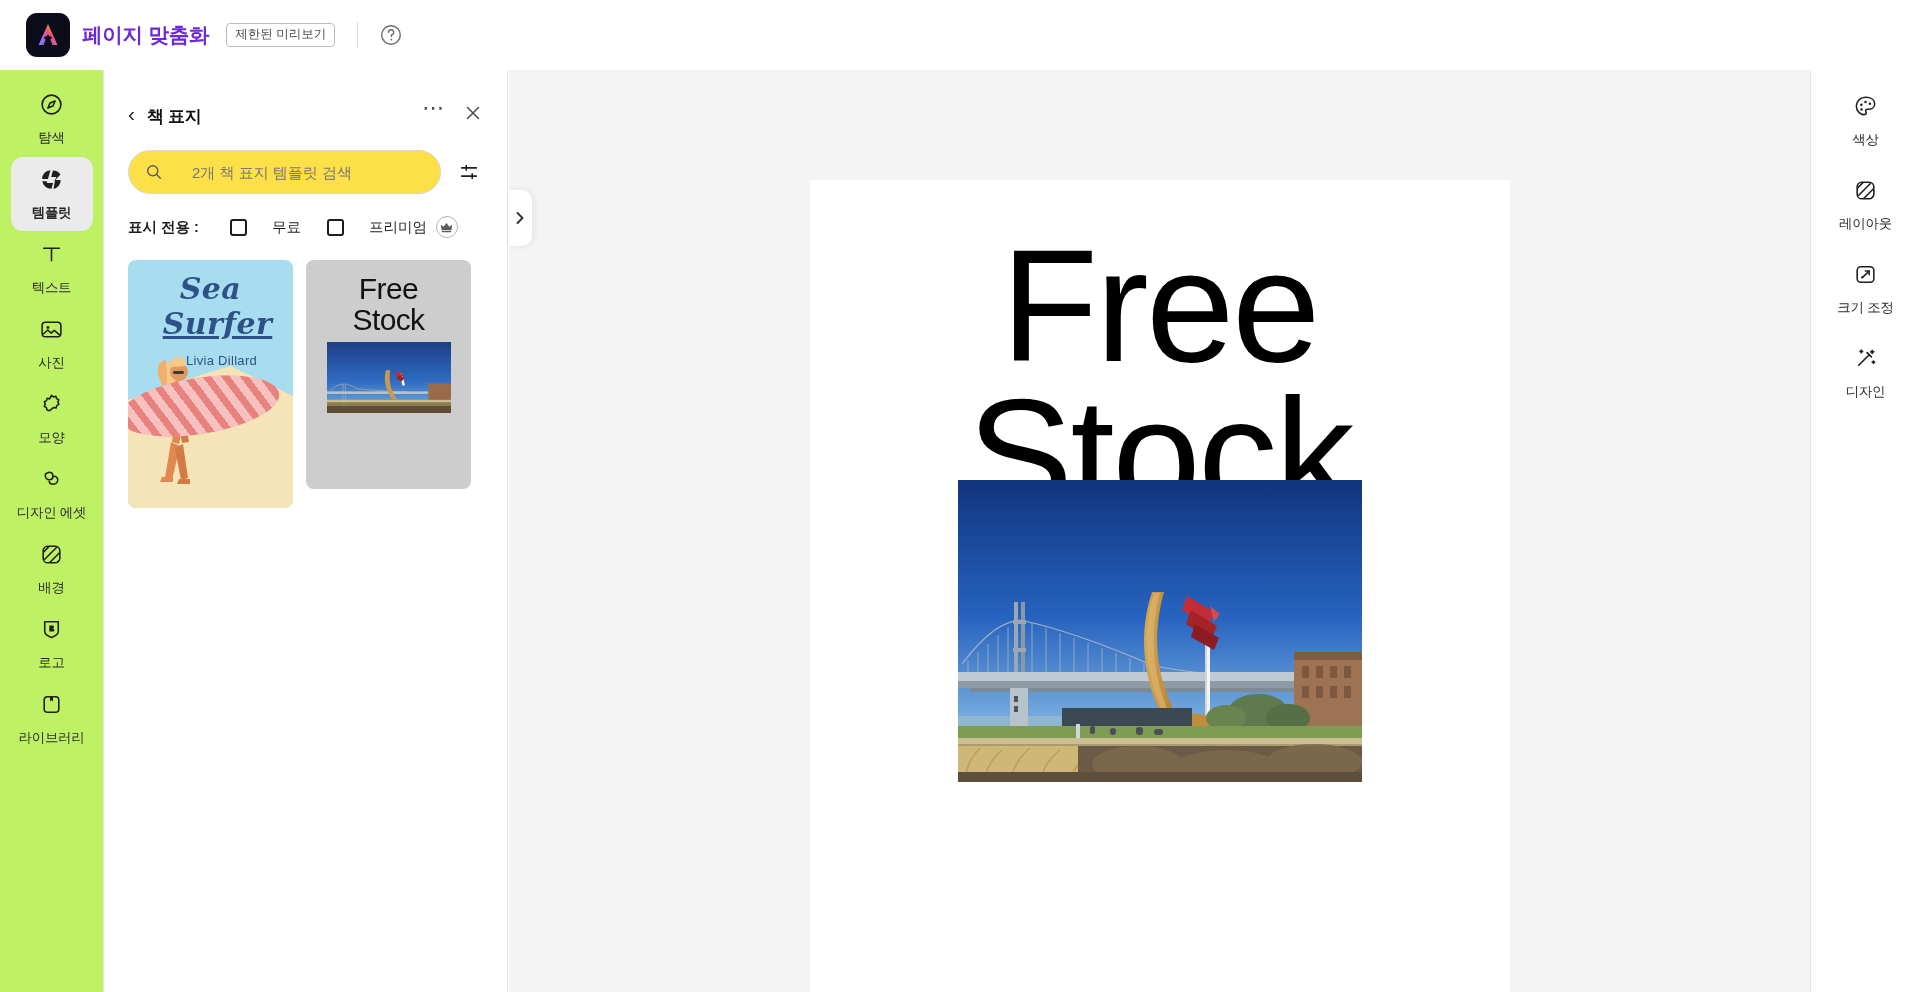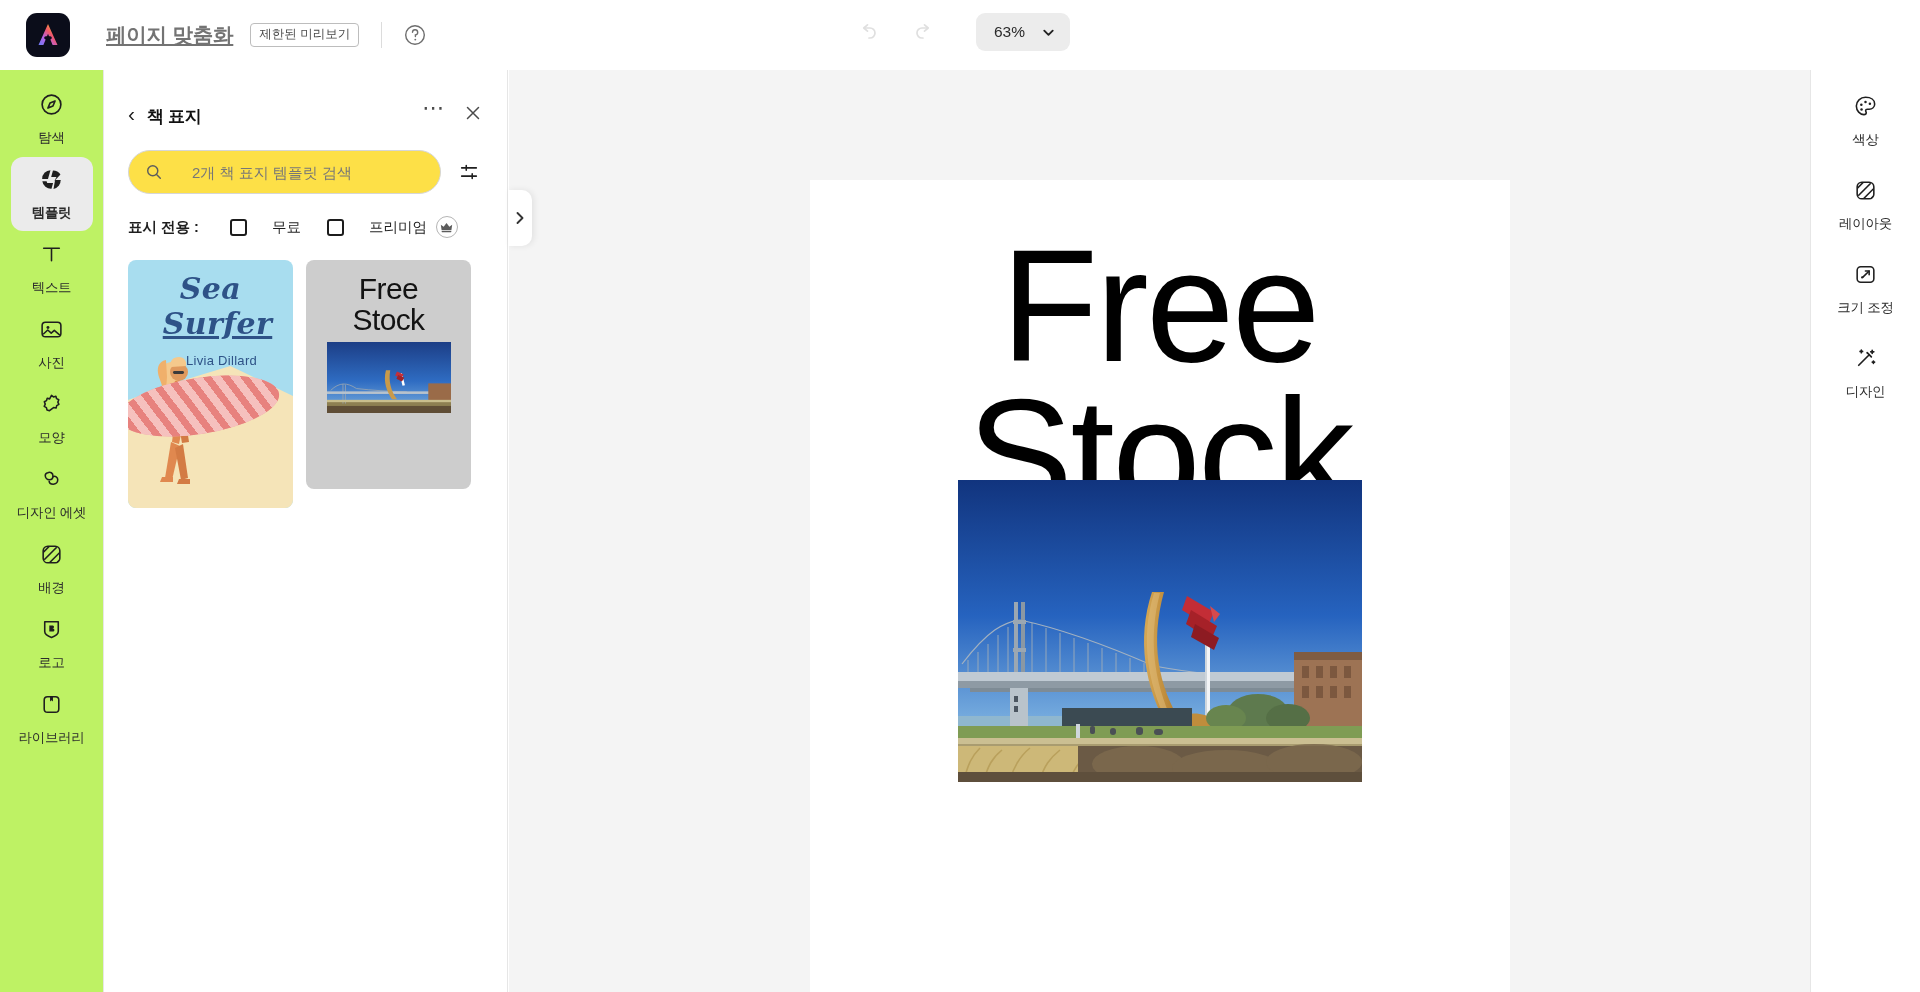--- a/index.html
+++ b/index.html
@@ -22,22 +22,22 @@
   .topbar-left { display: flex; align-items: center; padding-left: 26px; gap: 0; }
   .logo-tile {
     width: 44px; height: 44px; border-radius: 11px;
     background: #0b0d1a;
     display: flex; align-items: center; justify-content: center;
     position: relative; overflow: hidden;
     flex: none;
   }
   .logo-tile svg { display: block; }
   .doc-title {
-    font-size: 20.5px; font-weight: 700; color: #737373;
-    margin-left: 36px; letter-spacing: -0.2px; white-space: nowrap; text-decoration: underline;
+    font-size: 20.5px; font-weight: 700; color: #6d28d9;
+    margin-left: 12px; letter-spacing: -0.2px; white-space: nowrap;
   }
   .preview-badge {
     margin-left: 17px;
     border: 1px solid #bdbdbd; border-radius: 4px;
     padding: 3px 8px 4px 8px;
     font-size: 12.5px; color: #4a4a4a; white-space: nowrap;
     line-height: 1.15;
   }
   .vsep { width: 1px; height: 26px; background: #dcdcdc; margin: 0 20px 0 22px; }
   .help-btn {
@@ -282,42 +282,20 @@
       <div class="vsep"></div>
       <div class="help-btn">
         <svg width="24" height="24" viewBox="0 0 24 24" fill="none" stroke="#6d6d6d" stroke-width="1.4">
           <circle cx="12" cy="12" r="9.3"></circle>
           <path d="M9.5 9.3a2.6 2.6 0 1 1 2.9 2.6v1.6" stroke-linecap="round"></path>
           <circle cx="12.3" cy="16.6" r=".95" fill="#6d6d6d" stroke="none"></circle>
         </svg>
       </div>
     </div>
 
-    <div class="topbar-center">
-      <button class="icon-btn disabled">
-        <svg width="24" height="24" viewBox="0 0 24 24" fill="none" stroke="#b4b4b4" stroke-width="1.7" stroke-linecap="round" stroke-linejoin="round">
-          <path d="M8.5 8H14a5 5 0 0 1 0 10h-1"></path>
-          <path d="M11.5 4.8 7.8 8l3.7 3.2"></path>
-        </svg>
-      </button>
-      <button class="icon-btn disabled">
-        <svg width="24" height="24" viewBox="0 0 24 24" fill="none" stroke="#b4b4b4" stroke-width="1.7" stroke-linecap="round" stroke-linejoin="round">
-          <path d="M15.5 8H10a5 5 0 0 0 0 10h1"></path>
-          <path d="M12.5 4.8 16.2 8l-3.7 3.2"></path>
-        </svg>
-      </button>
-      <button class="zoom-chip">
-        <span>63%</span>
-        <span style="display:flex">
-          <svg width="15" height="15" viewBox="0 0 16 16" fill="none" stroke="#222" stroke-width="2" stroke-linecap="round" stroke-linejoin="round">
-            <path d="M3.5 6 8 10.5 12.5 6"></path>
-          </svg>
-        </span>
-      </button>
-    </div>
 
   </div>
   <div class="topbar-divider"></div>
 
   <div class="left-rail">
 
     <div class="rail-item">
       <span>
         <svg width="25" height="25" viewBox="0 0 24 24" fill="none" stroke="#1f1f1f" stroke-width="1.6">
           <circle cx="12" cy="12" r="9"></circle>

